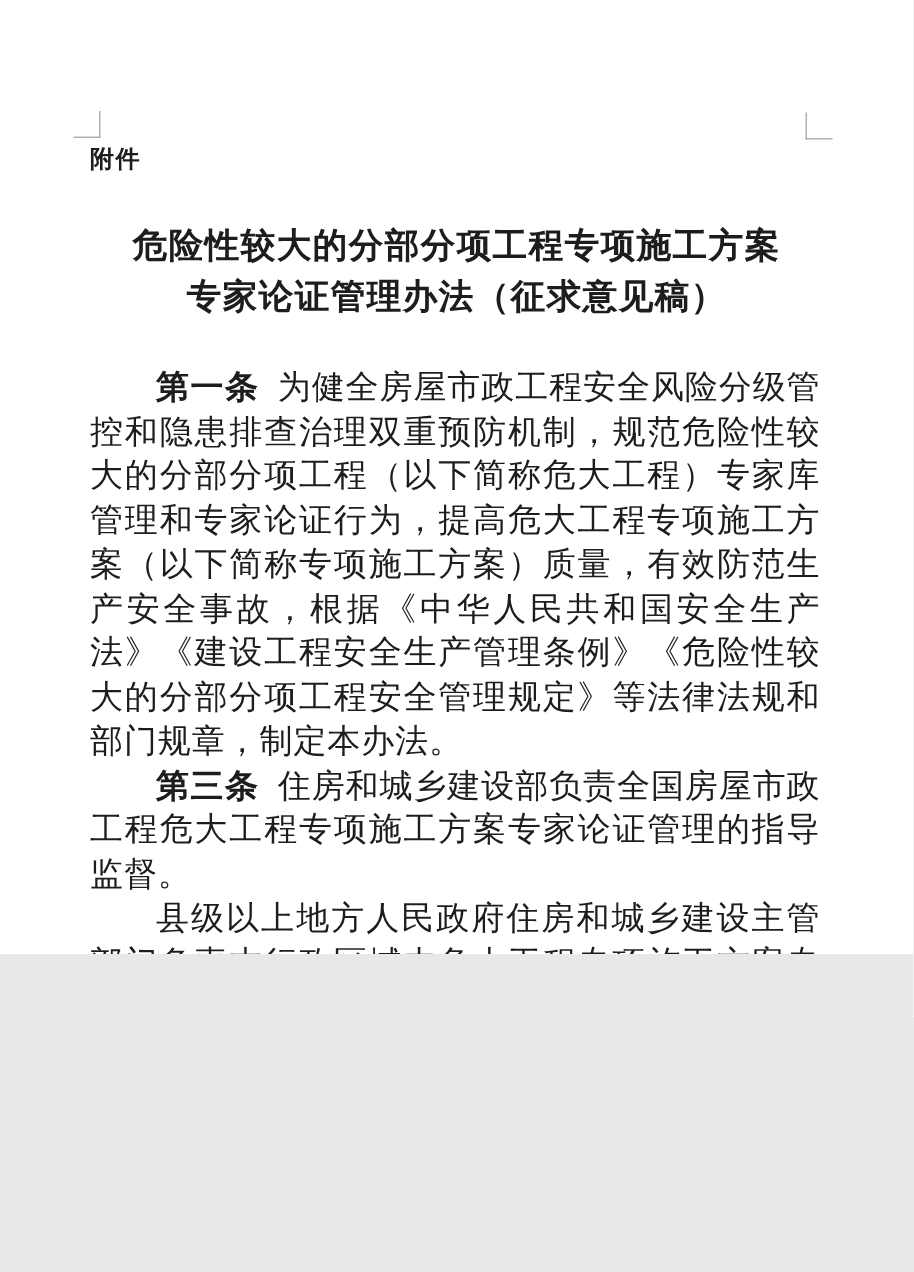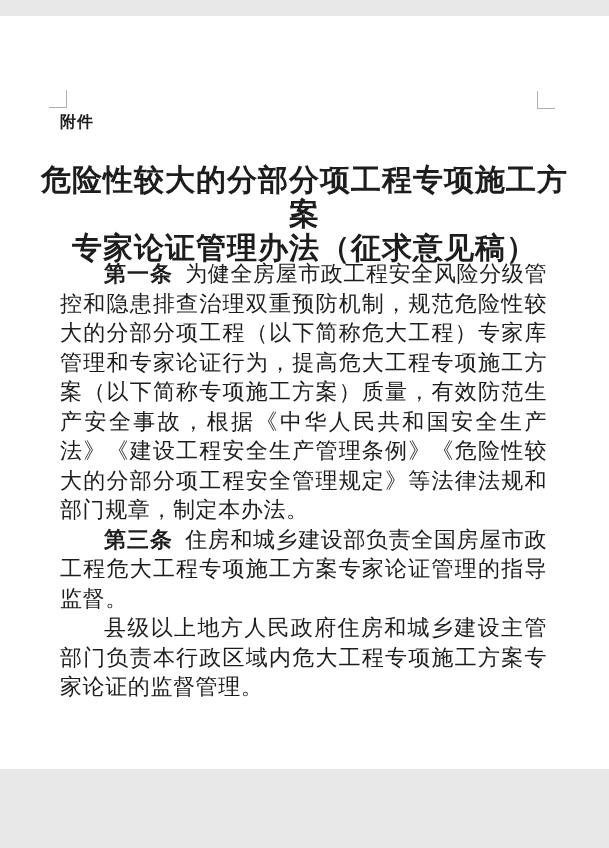--- a/index.html
+++ b/index.html
@@ -2,22 +2,22 @@
 <html lang="zh" style="--bg-color: #ffffff; --text-color: #1d1d1d; --mark-color: #b0b0b0; --pagenum-color: #7a7a7a;"><head>
 <meta charset="utf-8">
 <style>
   * { margin: 0; padding: 0; box-sizing: border-box; }
   html, body { background: #e8e8e8; }
   body { font-family: "Liberation Serif", "DejaVu Serif", serif; }
 
   .page {
     position: relative;
     width: 609px;
-    height: 753px;
-    margin: 16px auto;
+    height: 636px;
+    margin: 0 auto;
     background: var(--bg-color, #ffffff);
     color: var(--text-color, #1d1d1d);
     overflow: hidden;
   }
 
   
   .crop-mark { position: absolute; width: 18px; height: 18px; }
   .crop-mark.tl { left: 49px;  top: 74px;  border-right: 1px solid var(--mark-color,#b0b0b0); border-bottom: 1px solid var(--mark-color,#b0b0b0); }
   .crop-mark.tr { left: 537px; top: 75px;  border-left:  1px solid var(--mark-color,#b0b0b0); border-bottom: 1px solid var(--mark-color,#b0b0b0); }
   .crop-mark.bl { left: 49px;  top: 772px; border-right: 1px solid var(--mark-color,#b0b0b0); border-top:    1px solid var(--mark-color,#b0b0b0); }
@@ -34,21 +34,21 @@
   }
 
   .title {
     position: absolute;
     left: 40px;
     right: 40px;
     top: 147px;
     text-align: center;
     font-family: "Liberation Serif", "DejaVu Serif", serif;
     font-weight: bold;
-    font-size: 30px;
+    font-size: 23px;
     line-height: 34px;
     letter-spacing: 1px;
   }
   .title .title-line { display: block; }
 
   .doc-body {
     position: absolute;
     left: 60px;
     width: 487px;
     top: 243px;

